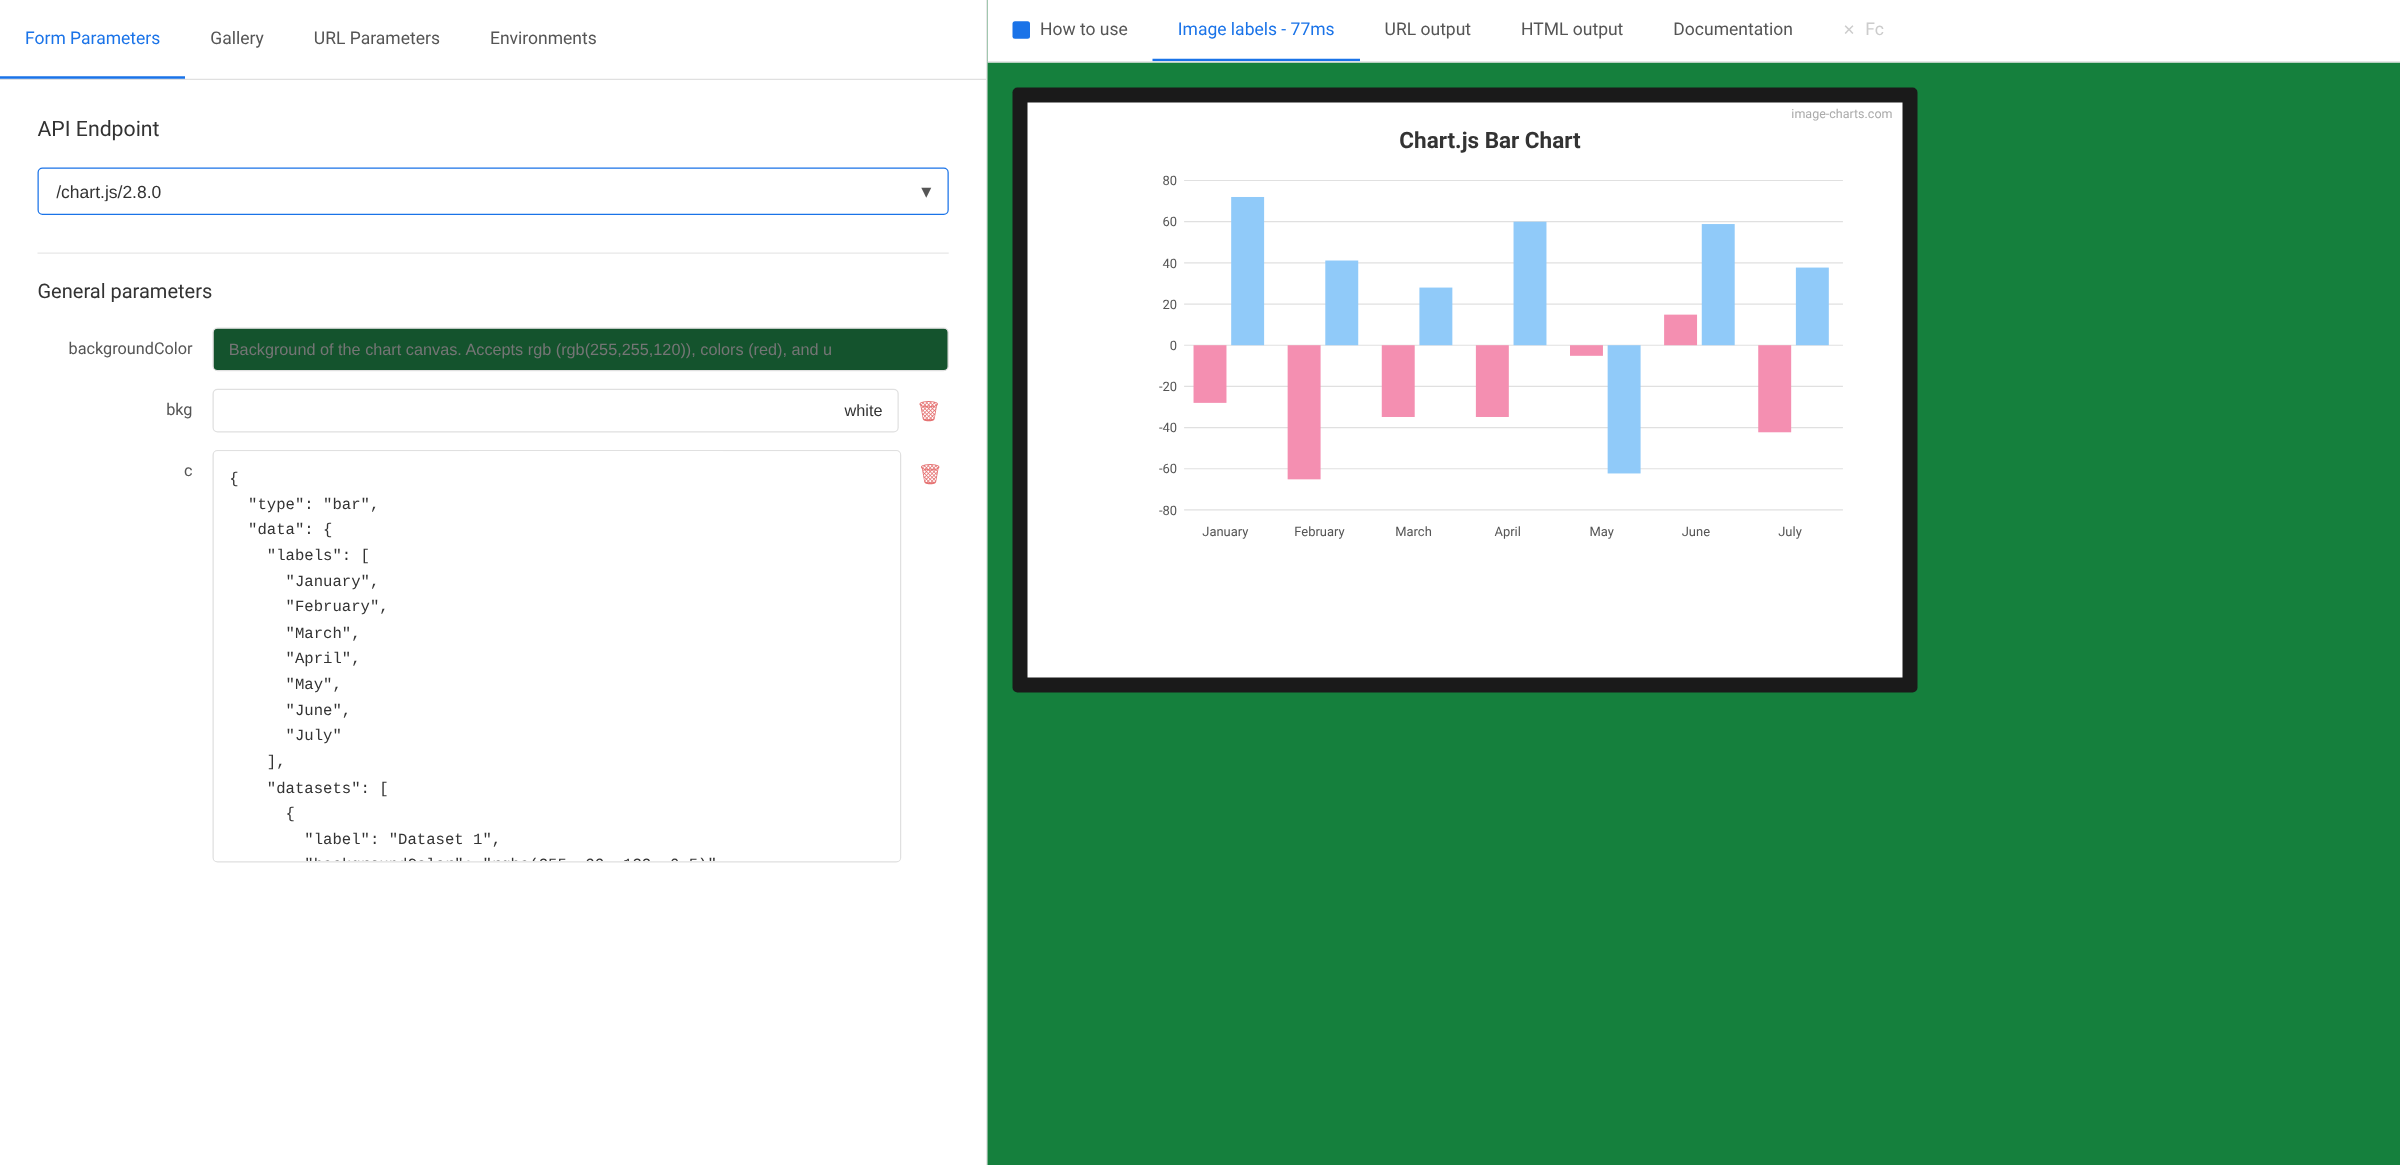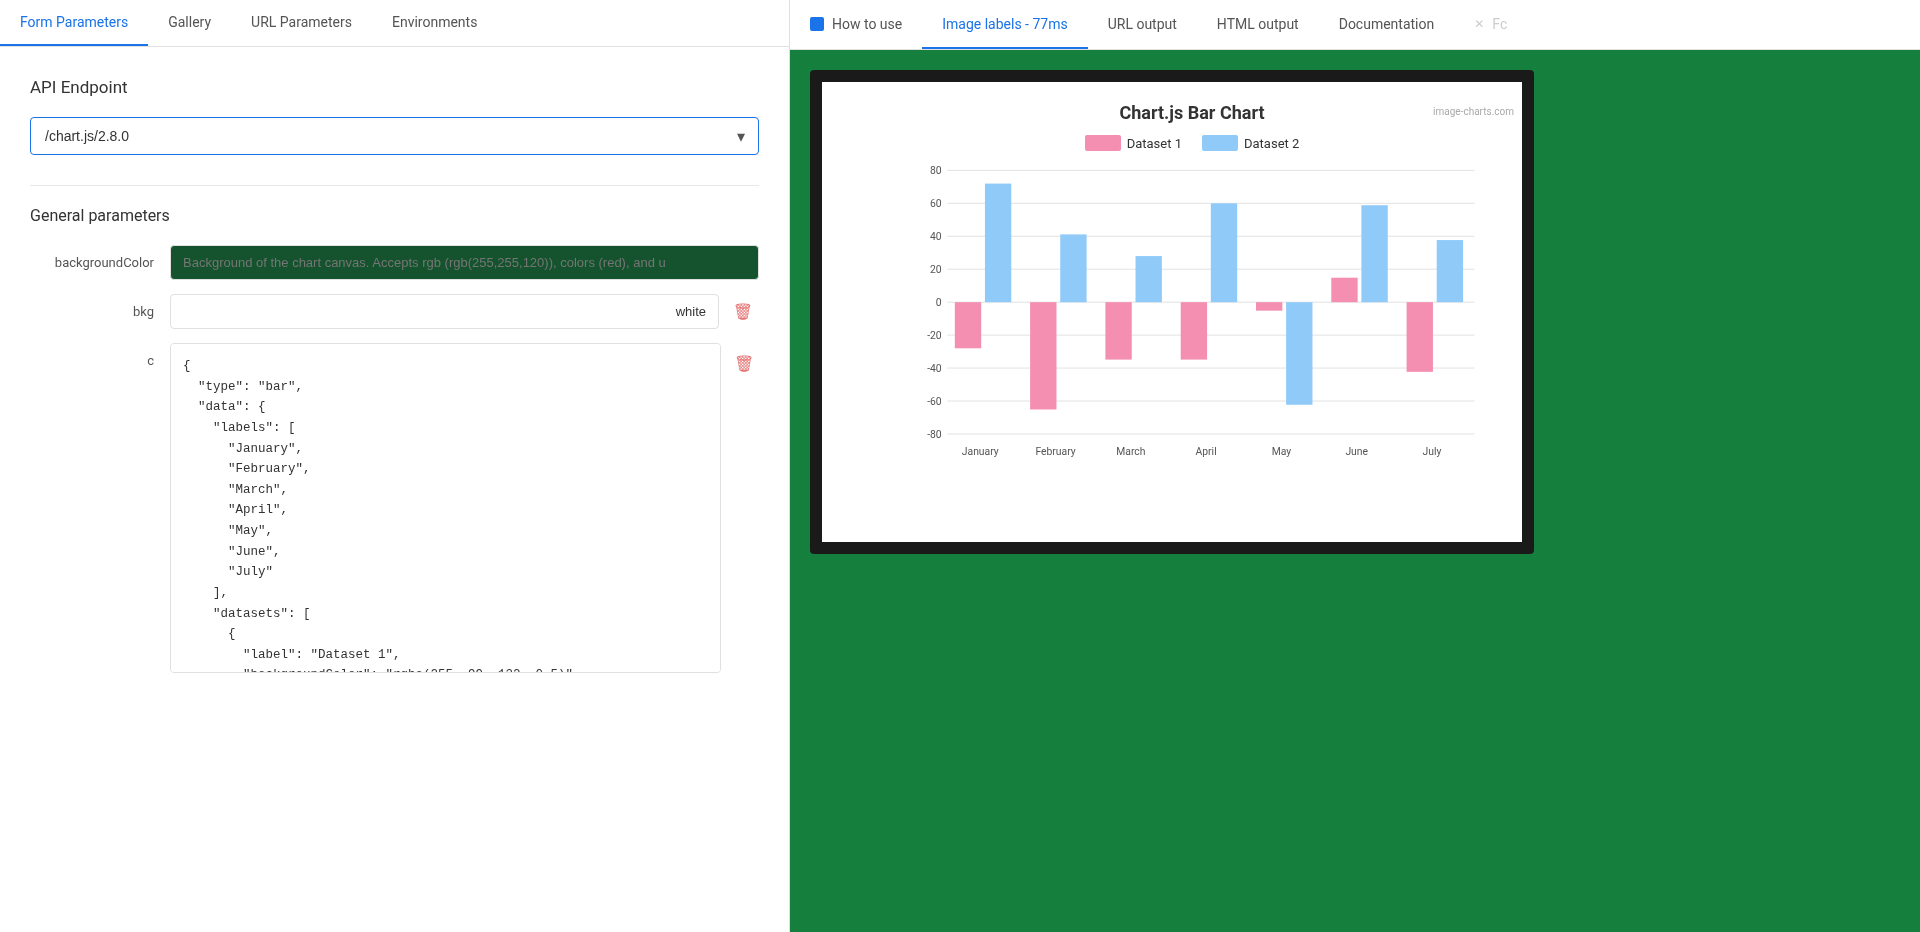--- a/index.html
+++ b/index.html
@@ -20,21 +20,21 @@
       display: flex;
       flex-direction: column;
       overflow: hidden;
       position: relative;
     }
 
     
     .left-tabs {
       display: flex;
       border-bottom: 1px solid #e0e0e0;
-      height: 47px;
+      height: 64px;
       flex-shrink: 0;
     }
     .left-tab {
       padding: 0 20px;
       display: flex;
       align-items: center;
       cursor: pointer;
       font-size: 14px;
       color: #555;
       border-bottom: 2px solid transparent;
@@ -245,21 +245,21 @@
     }
     .chart-inner {
       background: #fff;
       width: 700px;
       height: 460px;
       position: relative;
       padding: 20px 20px 50px 60px;
     }
     .chart-watermark {
       position: absolute;
-      top: 24px;
+      top: 4px;
       right: 8px;
       font-size: 10px;
       color: #aaa;
     }
     .chart-title {
       text-align: center;
       font-size: 18px;
       font-weight: bold;
       color: #333;
       margin-bottom: 12px;
@@ -423,30 +423,20 @@
         <span style="font-size:12px;">✕</span>
         <span>Fc</span>
       </div>
     </div>
 
     <div class="right-content">
       <div class="chart-outer">
         <div class="chart-inner">
           <div class="chart-watermark">image-charts.com</div>
           <div class="chart-title">Chart.js Bar Chart</div>
-          <div class="chart-legend">
-            <div class="legend-item">
-              <div class="legend-color" style="background:#f48fb1;"></div>
-              <span>Dataset 1</span>
-            </div>
-            <div class="legend-item">
-              <div class="legend-color" style="background:#90caf9;"></div>
-              <span>Dataset 2</span>
-            </div>
-          </div>
           <div class="chart-svg-wrapper">
             <svg class="bar-chart" viewBox="0 0 620 340" xmlns="http://www.w3.org/2000/svg">
 
               <line x1="50" y1="10" x2="610" y2="10" stroke="#e0e0e0" stroke-width="1"></line>
               <line x1="50" y1="45" x2="610" y2="45" stroke="#e0e0e0" stroke-width="1"></line>
               <line x1="50" y1="80" x2="610" y2="80" stroke="#e0e0e0" stroke-width="1"></line>
               <line x1="50" y1="115" x2="610" y2="115" stroke="#e0e0e0" stroke-width="1"></line>
               <line x1="50" y1="150" x2="610" y2="150" stroke="#e0e0e0" stroke-width="1"></line>
               <line x1="50" y1="185" x2="610" y2="185" stroke="#e0e0e0" stroke-width="1"></line>
               <line x1="50" y1="220" x2="610" y2="220" stroke="#e0e0e0" stroke-width="1"></line>

